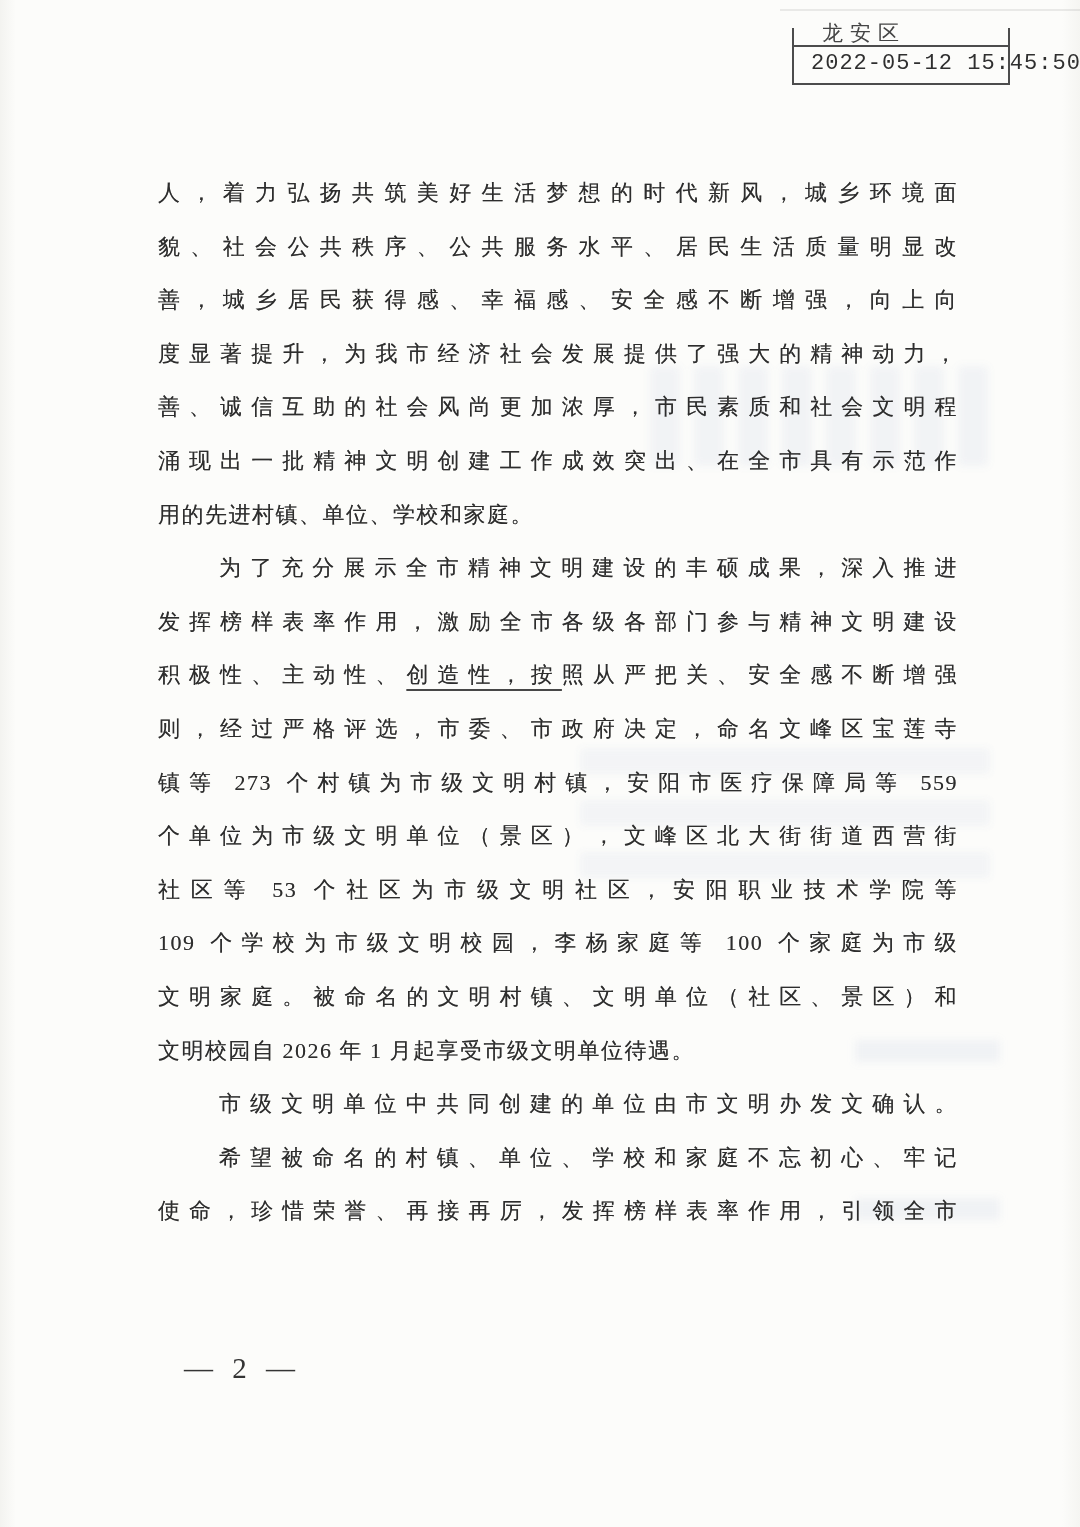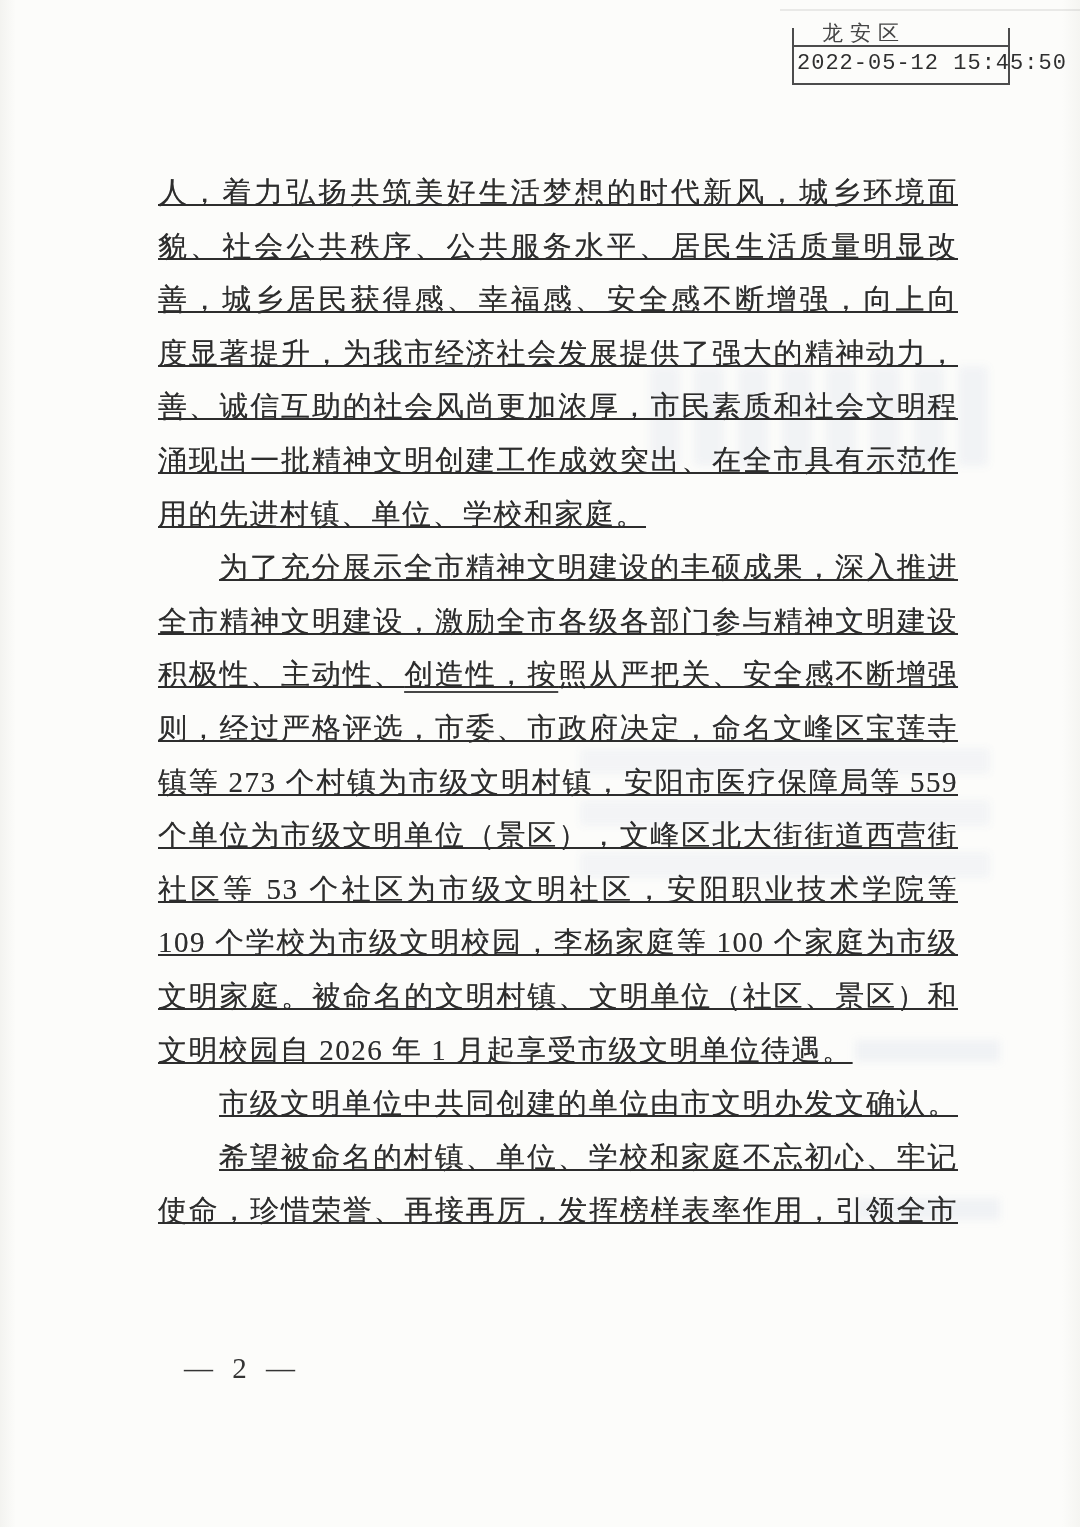--- a/index.html
+++ b/index.html
@@ -45,44 +45,43 @@
     left: 28px; bottom: -1px;
     font-size: 21px;
     line-height: 25px;
     letter-spacing: 7px;
     color: #454545;
     white-space: nowrap;
   }
   .stamp-time {
     height: 34px;
     line-height: 33px;
-    padding-left: 3px;
+    padding-left: 17px;
     font-family: "Liberation Mono", "DejaVu Sans Mono", monospace;
     font-size: 22px;
     letter-spacing: 1px;
     color: #2f2f2f;
     white-space: nowrap;
   }
 
   
   .doc-body {
     position: absolute;
     left: 158px; top: 166px;
     width: 800px;
   }
   .line {
     height: 53.6px;
     line-height: 53.6px;
-    font-size: 29px;
+    font-size: 22px;
     letter-spacing: 1.5px;
     text-align: justify;
     text-align-last: justify;
     white-space: normal;
     text-shadow: 0 0 0.6px rgba(40,40,40,0.55);
-    text-decoration: underline;
   }
   .line.flush { text-align-last: left; }
   .line.indent { text-indent: 61px; }
   .underlined {
     text-decoration: underline;
     text-decoration-thickness: 2px;
     text-decoration-color: #474747;
     text-underline-offset: 7px;
   }
 
@@ -134,21 +133,21 @@
 
   <div class="doc-body">
       <div class="line">人，着力弘扬共筑美好生活梦想的时代新风，城乡环境面</div>
       <div class="line">貌、社会公共秩序、公共服务水平、居民生活质量明显改</div>
       <div class="line">善，城乡居民获得感、幸福感、安全感不断增强，向上向</div>
       <div class="line">度显著提升，为我市经济社会发展提供了强大的精神动力，</div>
       <div class="line">善、诚信互助的社会风尚更加浓厚，市民素质和社会文明程</div>
       <div class="line">涌现出一批精神文明创建工作成效突出、在全市具有示范作</div>
       <div class="line flush">用的先进村镇、单位、学校和家庭。</div>
       <div class="line indent">为了充分展示全市精神文明建设的丰硕成果，深入推进</div>
-      <div class="line">全市精神文明建设，激励全市各级各部门参与精神文明建设</div>
+      <div class="line">发挥榜样表率作用，激励全市各级各部门参与精神文明建设</div>
       <div class="line"><span>积极性、主动性、</span><span class="underlined">创造性，按</span><span>照从严把关、安全感不断增强</span></div>
       <div class="line">则，经过严格评选，市委、市政府决定，命名文峰区宝莲寺</div>
       <div class="line">镇等 273 个村镇为市级文明村镇，安阳市医疗保障局等 559</div>
       <div class="line">个单位为市级文明单位（景区），文峰区北大街街道西营街</div>
       <div class="line">社区等 53 个社区为市级文明社区，安阳职业技术学院等</div>
       <div class="line">109 个学校为市级文明校园，李杨家庭等 100 个家庭为市级</div>
       <div class="line">文明家庭。被命名的文明村镇、文明单位（社区、景区）和</div>
       <div class="line flush">文明校园自 2026 年 1 月起享受市级文明单位待遇。</div>
       <div class="line indent">市级文明单位中共同创建的单位由市文明办发文确认。</div>
       <div class="line indent">希望被命名的村镇、单位、学校和家庭不忘初心、牢记</div>

